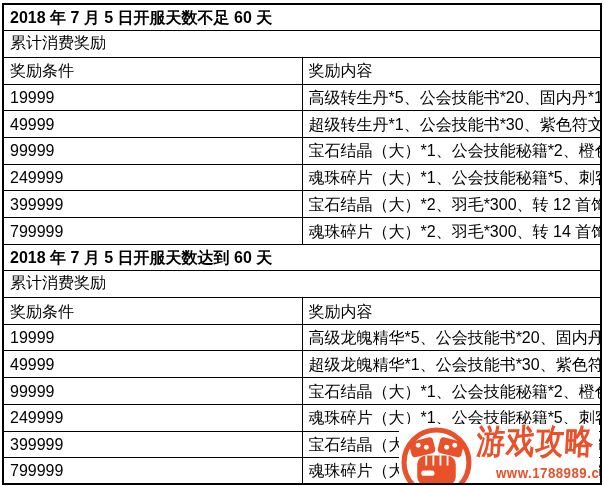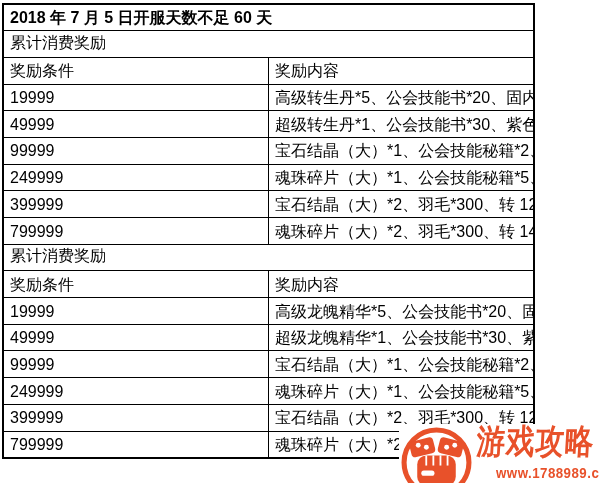--- a/index.html
+++ b/index.html
@@ -7,21 +7,21 @@
   body {
     position:relative;
     background:#ffffff;
     font-family:"Liberation Sans","DejaVu Sans",sans-serif;
     color:#000;
     overflow:hidden;
   }
   .rewards-table {
     position:absolute;
     left:2px; top:3px;
-    width:533px;
+    width:600px;
     border-collapse:collapse;
     table-layout:fixed;
     border:2px solid #000;
   }
   .rewards-table td {
     border:1px solid #000;
     font-size:16px;
     padding:1px 4px 0 6px;
     white-space:nowrap;
     overflow:hidden;
@@ -109,20 +109,23 @@
   <tr>
     <td class="col-condition">399999</td>
     <td>宝石结晶（大）*2、羽毛*300、转 12 首饰箱*1</td>
   </tr>
   <tr>
     <td class="col-condition">799999</td>
     <td>魂珠碎片（大）*2、羽毛*300、转 14 首饰箱*1</td>
   </tr>
 
   <tr>
+    <td colspan="2" class="section-title-cell">2018 年 7 月 5 日开服天数达到 60 天</td>
+  </tr>
+  <tr>
     <td colspan="2" class="subheader-cell">累计消费奖励</td>
   </tr>
   <tr>
     <td class="col-condition">奖励条件</td>
     <td>奖励内容</td>
   </tr>
   <tr>
     <td class="col-condition">19999</td>
     <td>高级龙魄精华*5、公会技能书*20、固内丹*10</td>
   </tr>

